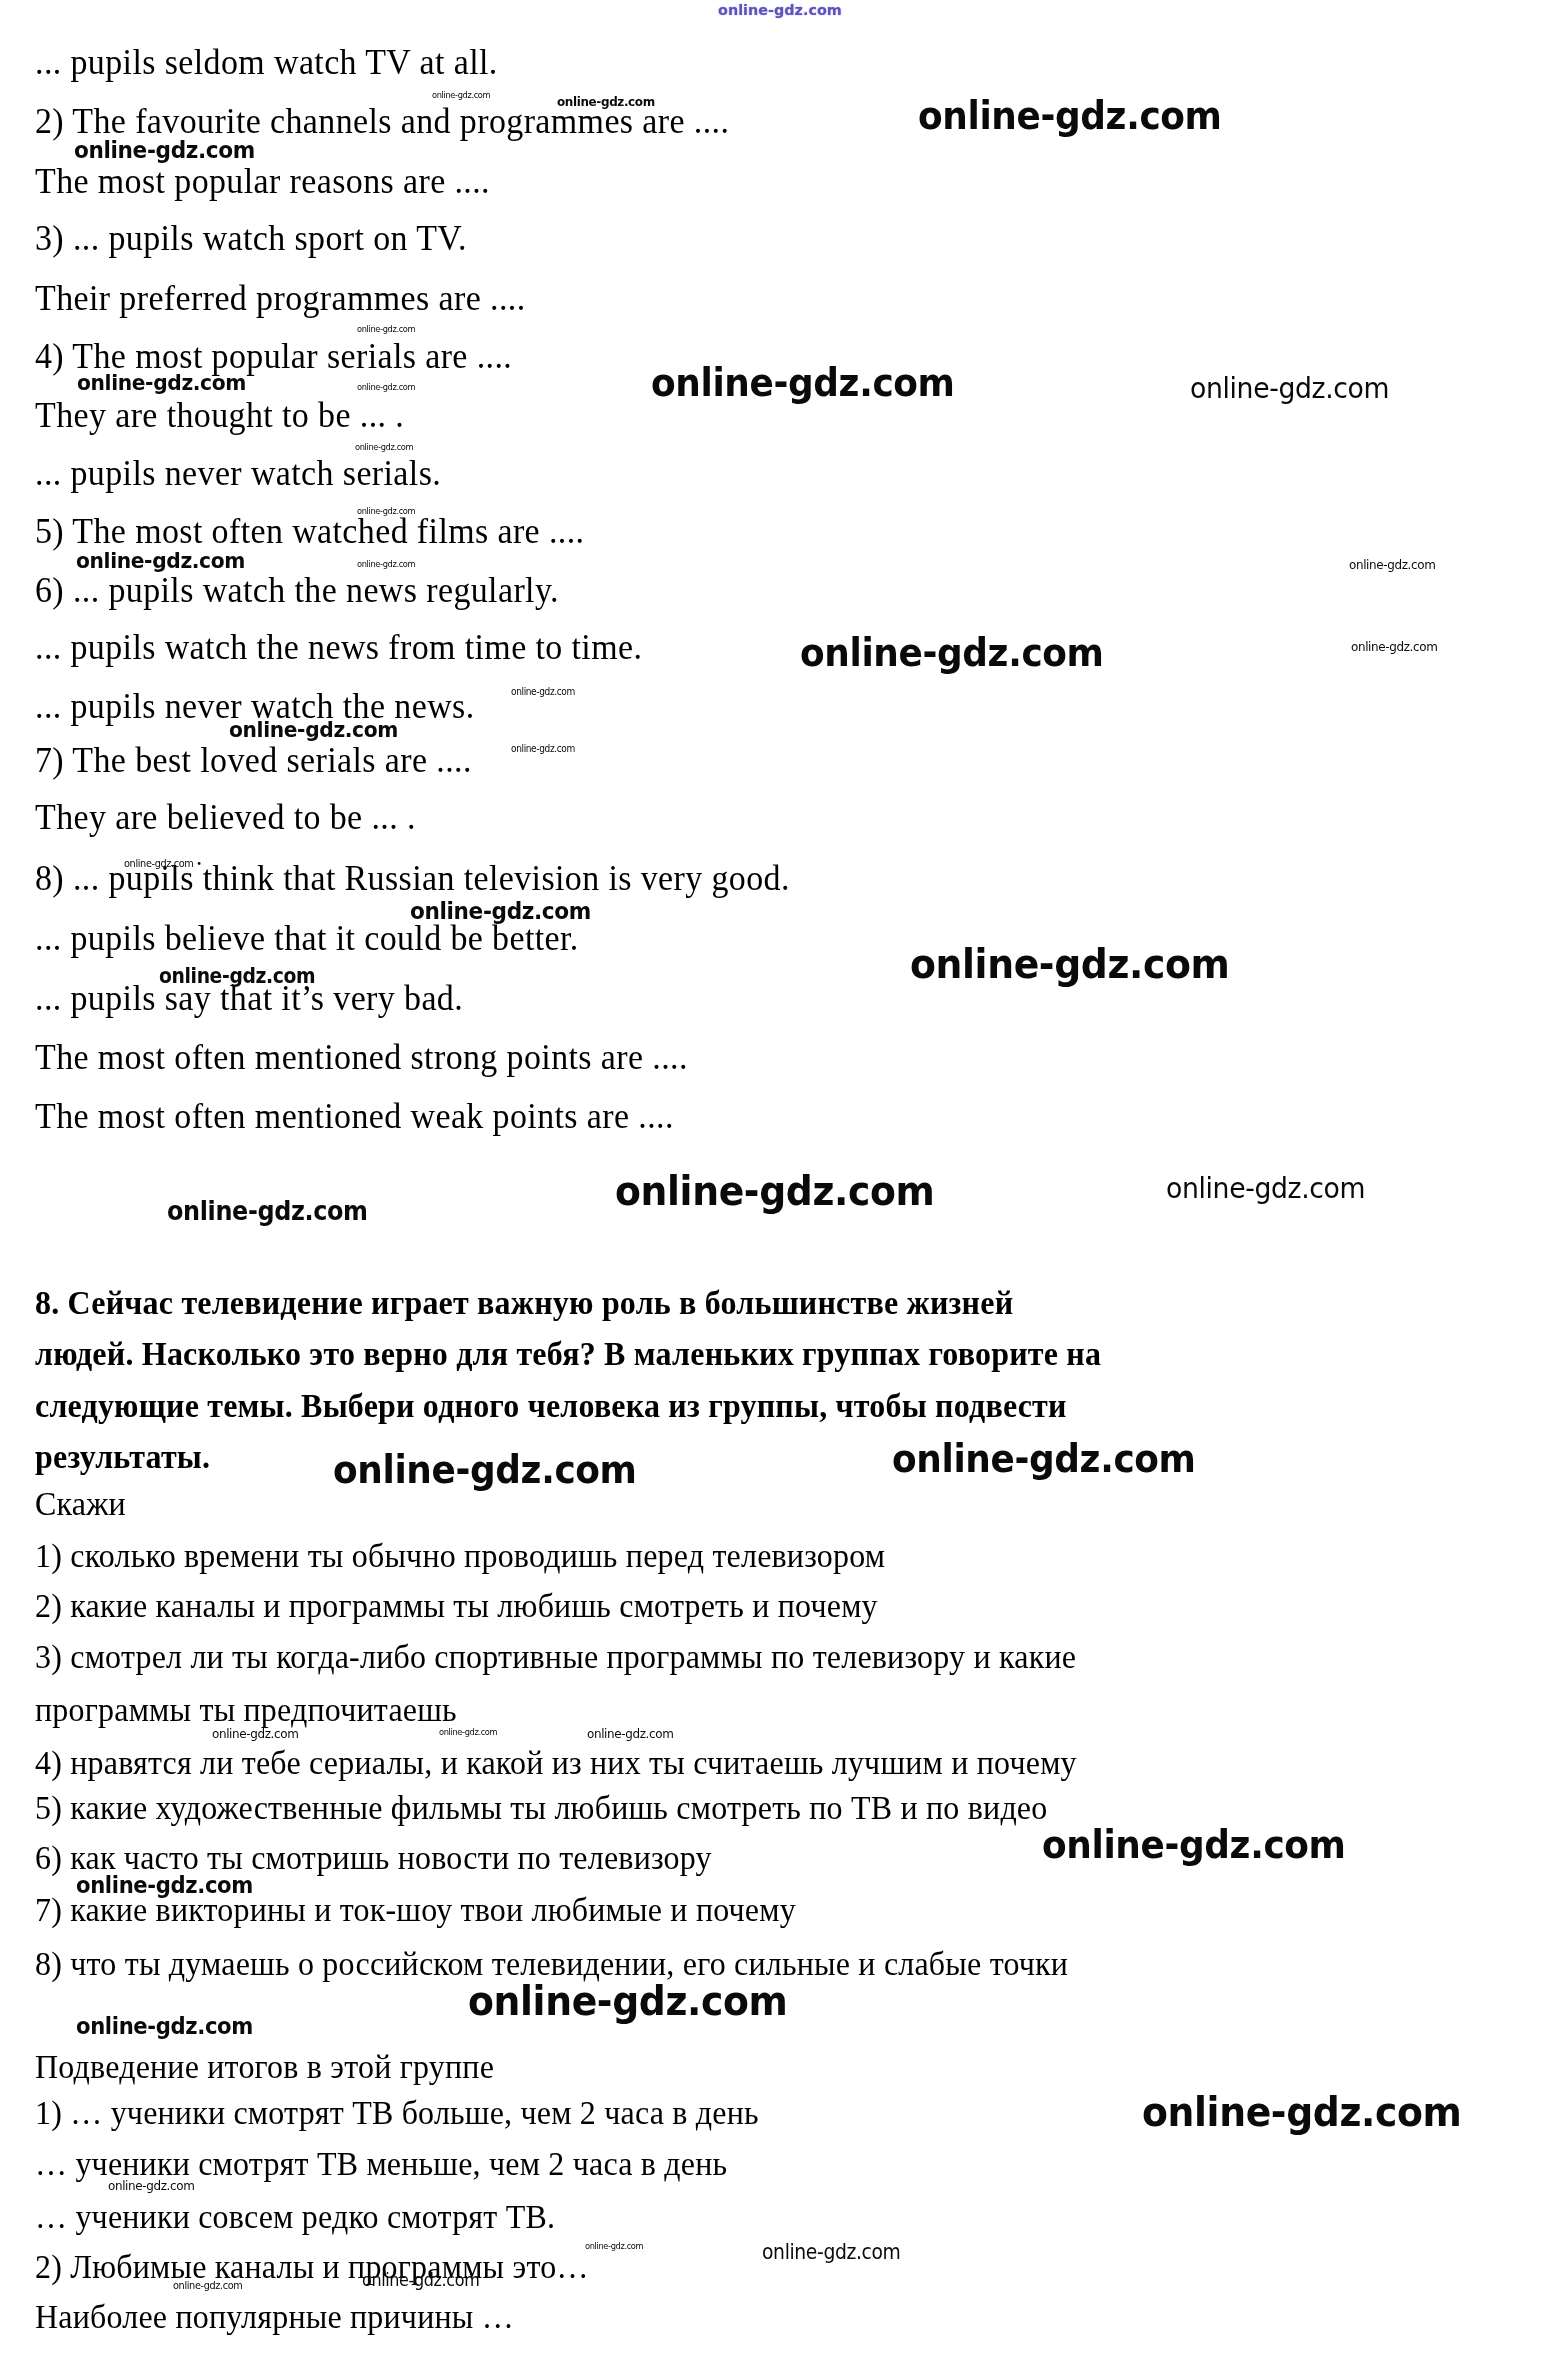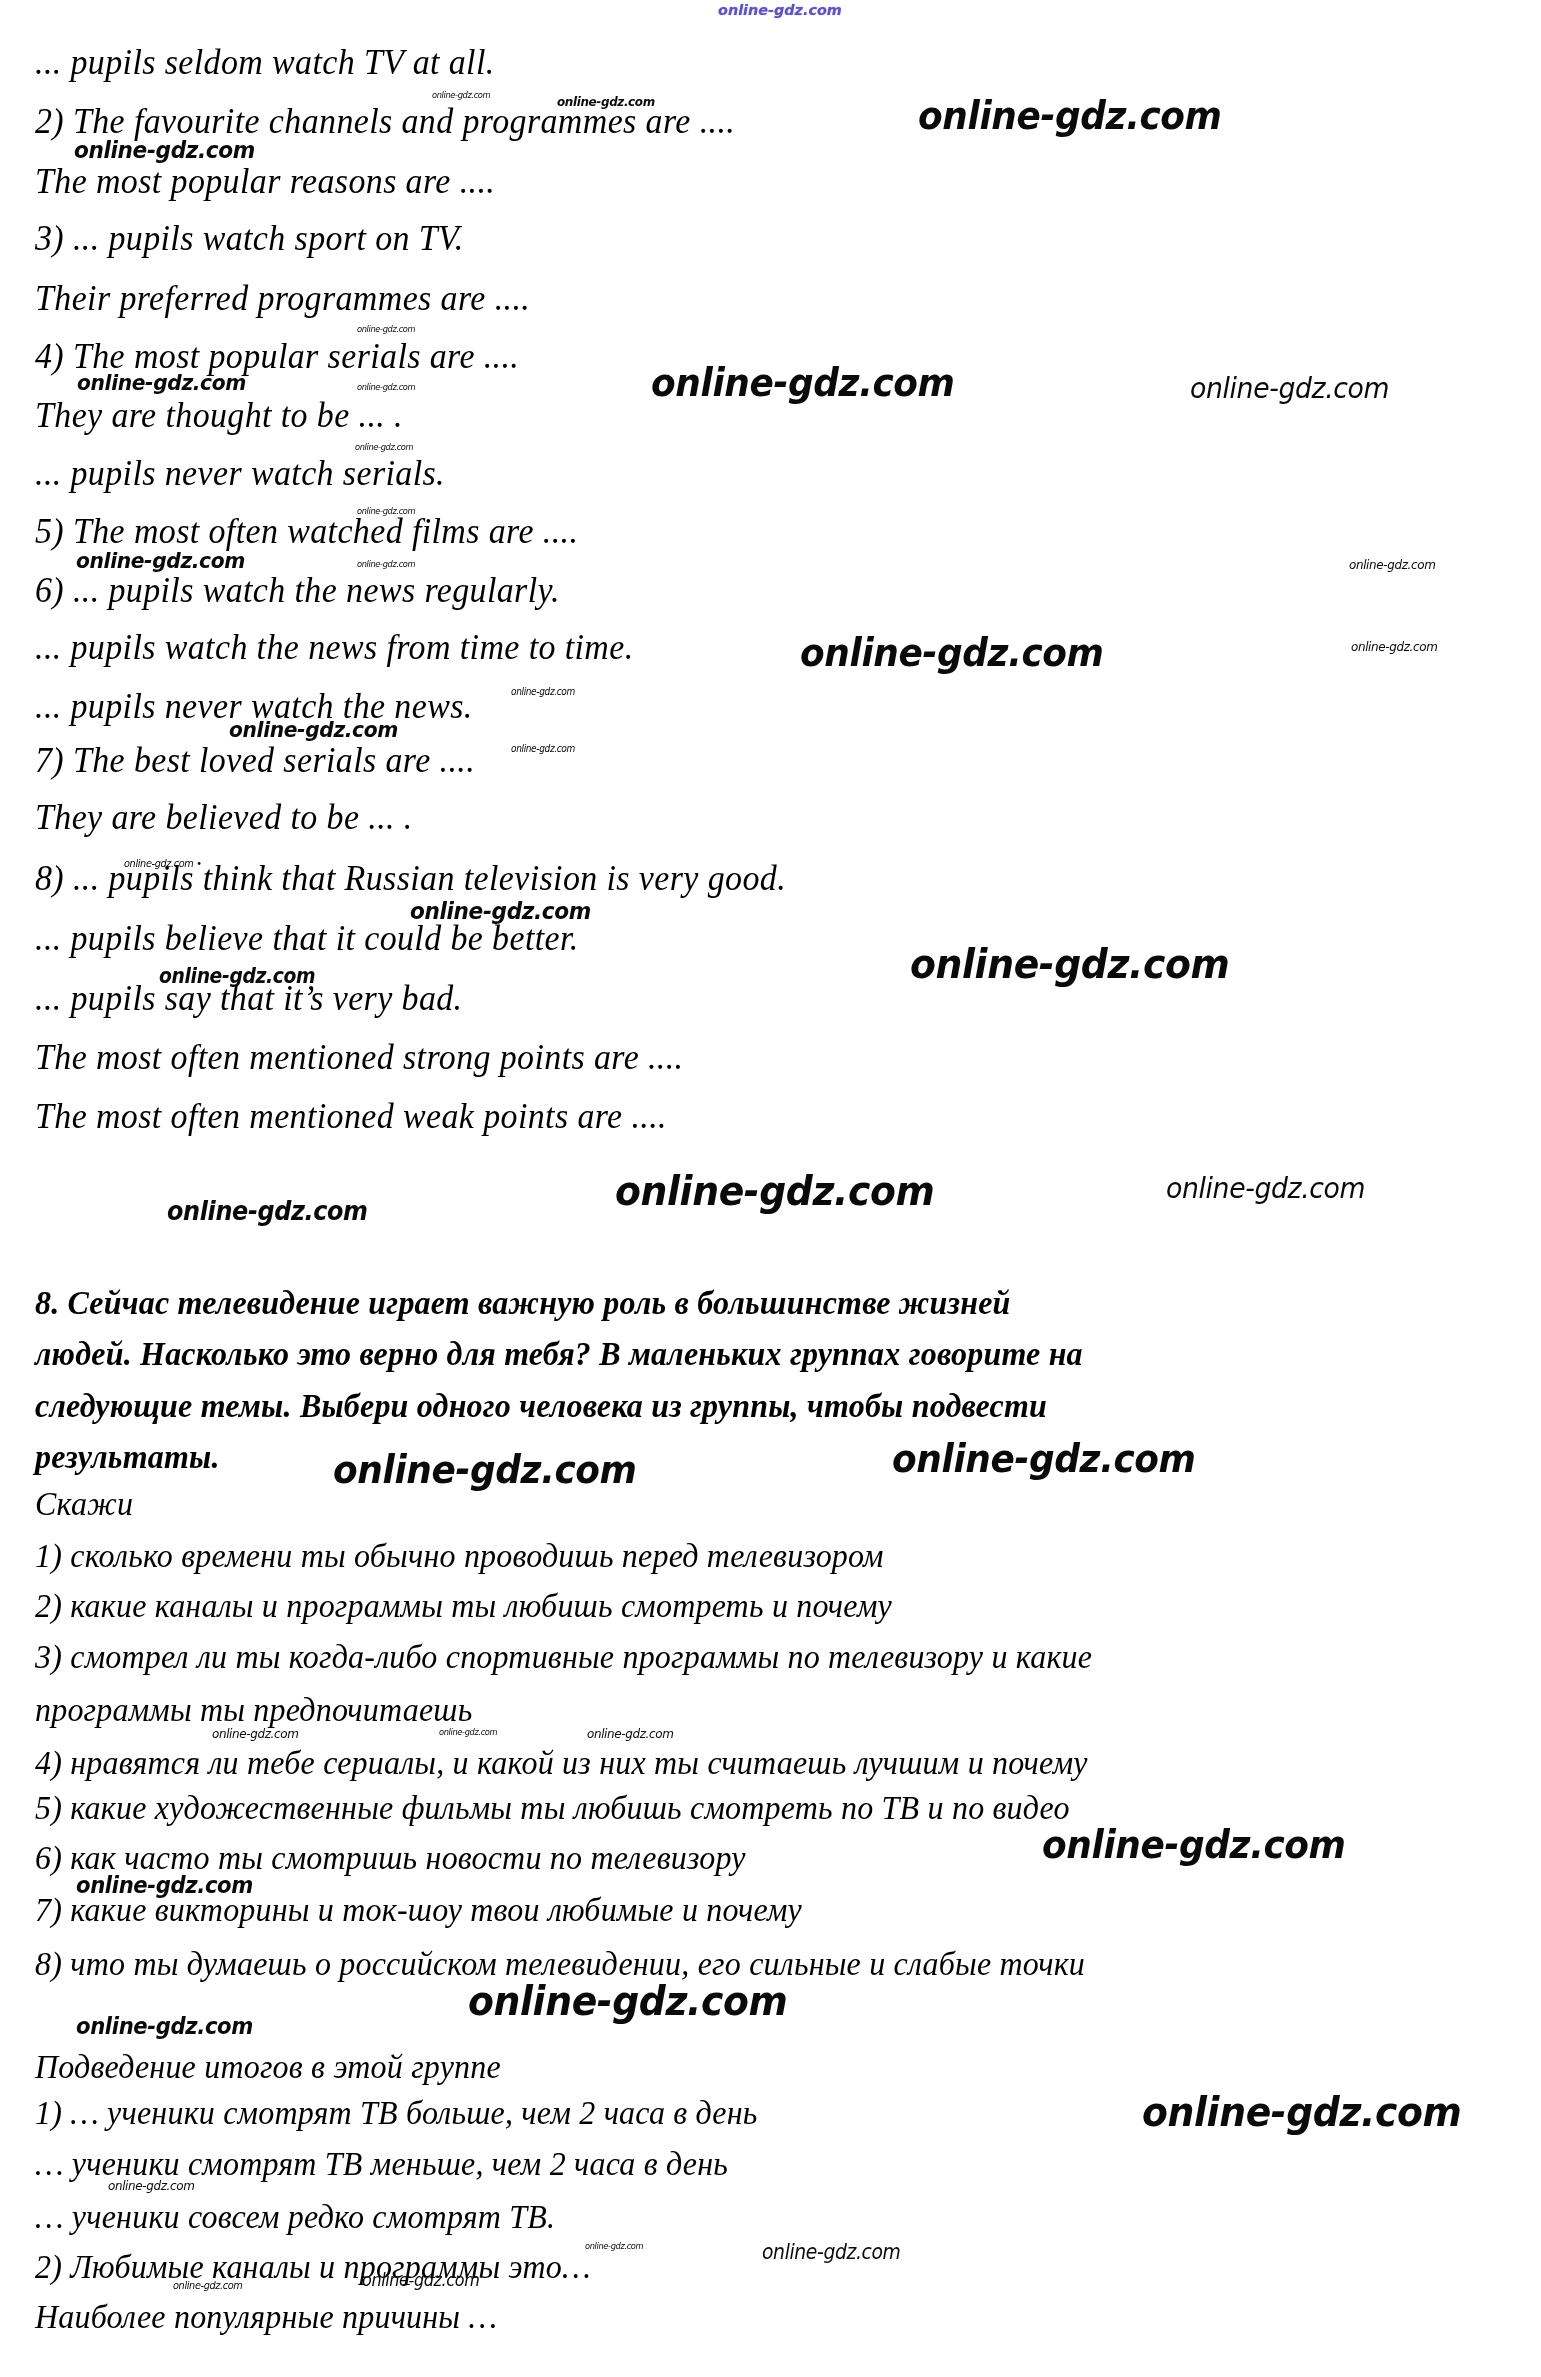--- a/index.html
+++ b/index.html
@@ -3,21 +3,20 @@
 <meta charset="utf-8">
 <style>
   html,body{margin:0;padding:0;background:#ffffff;}
   #page{
     position:relative;
     width:1542px;height:2377px;
     background:#ffffff;
     overflow:hidden;
     font-family:"Liberation Serif","DejaVu Serif",serif;
     color:#000;
-    font-style:italic;
   }
   .line{
     position:absolute;
     left:35px;
     white-space:nowrap;
     line-height:1.05;
     transform:scaleX(.97);
     transform-origin:left top;
   }
   .en{font-size:35px;letter-spacing:0.4px;}

